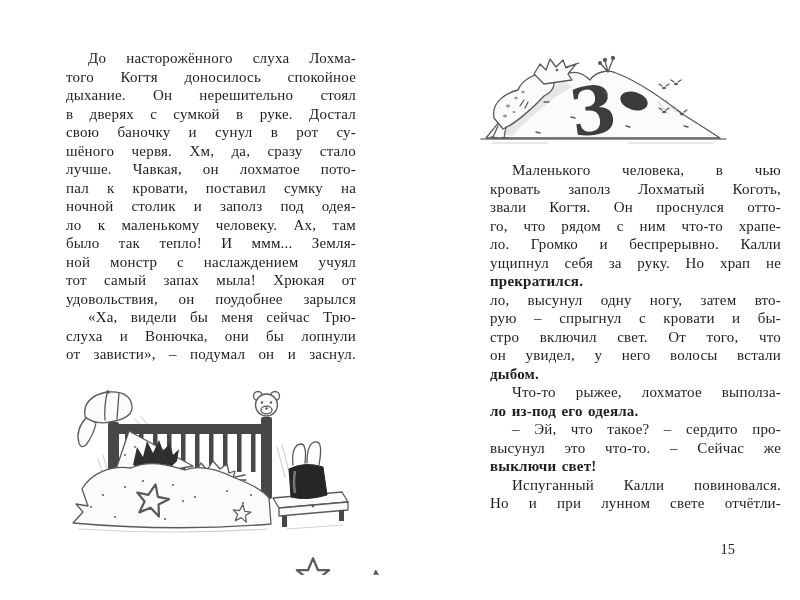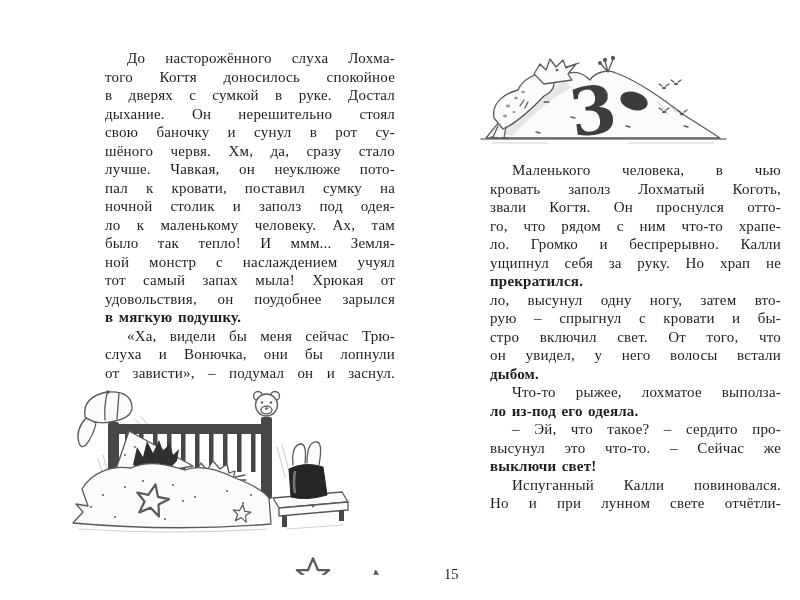--- a/index.html
+++ b/index.html
@@ -2,28 +2,28 @@
 <html><head>
 <meta charset="utf-8">
 <style>
   html,body { margin:0; padding:0; background:#ffffff; }
   .book {
     position:relative; width:800px; height:600px; background:#ffffff;
     font-family:"Liberation Serif","DejaVu Serif",serif;
     color:#1e1e1e; overflow:hidden;
   }
   .text-col { position:absolute; font-size:15px; line-height:18.5px; word-spacing:1.5px; letter-spacing:0.2px; }
-  .left-col  { left:66px;  top:49px;  width:290px;margin-left:39px; }
+  .left-col  { left:66px;  top:49px;  width:290px; }
   .right-col { left:444px; top:161px; width:291px;margin-left:46px; }
   .line { text-align:justify; text-align-last:justify; white-space:normal; }
   .line.last  { text-align-last:left;font-weight:bold; }
   .line.first { text-indent:22px; }
   .page-number {
-    position:absolute; left:444px; top:566px; width:291px;
-    text-align:left; font-size:14.5px; color:#1e1e1e;
+    position:absolute; left:444px; top:541px; width:291px;
+    text-align:right; font-size:14.5px; color:#1e1e1e;
   }
   .illu { position:absolute; }
   .illu-mound { left:478px; top:40px; }
   .illu-bed   { left:55px;  top:385px; }
   svg .sketch { stroke:#5a5a5a; stroke-width:1.3; fill:none; stroke-linecap:round; stroke-linejoin:round; }
   svg .paperfill { fill:#fbfbf9; }
   svg .darkwood { fill:#474747; }
   svg .shade { stroke:#9a9a9a; stroke-width:1.1; opacity:0.45; fill:none; stroke-linecap:round; }
   svg .dot { fill:#5a5a5a; }
   .chapter-num {
@@ -32,33 +32,32 @@
   }
 </style>
 </head>
 <body>
 
 <div class="book">
 
   <div class="text-col left-col">
       <div class="line first">До насторожённого слуха Лохма-</div>
       <div class="line">того Когтя доносилось спокойное</div>
+      <div class="line">дыхание. Он нерешительно стоял</div>
       <div class="line">в дверях с сумкой в руке. Достал</div>
-      <div class="line">дыхание. Он нерешительно стоял</div>
       <div class="line">свою баночку и сунул в рот су-</div>
       <div class="line">шёного червя. Хм, да, сразу стало</div>
-      <div class="line">лучше. Чавкая, он неуклюже пото-</div>
+      <div class="line">лучше. Чавкая, он лохматое пото-</div>
       <div class="line">пал к кровати, поставил сумку на</div>
       <div class="line">ночной столик и заполз под одея-</div>
       <div class="line">ло к маленькому человеку. Ах, там</div>
       <div class="line">было так тепло! И ммм... Земля-</div>
       <div class="line">ной монстр с наслаждением учуял</div>
       <div class="line">тот самый запах мыла! Хрюкая от</div>
       <div class="line">удовольствия, он поудобнее зарылся</div>
-      <div class="line last">в мягкую подушку.</div>
       <div class="line first">«Ха, видели бы меня сейчас Трю-</div>
       <div class="line">слуха и Вонючка, они бы лопнули</div>
       <div class="line">от зависти», – подумал он и заснул.</div>
     </div>
 
   <div class="text-col right-col">
       <div class="line first">Маленького человека, в чью</div>
       <div class="line">кровать заполз Лохматый Коготь,</div>
       <div class="line">звали Когтя. Он проснулся отто-</div>
       <div class="line">го, что рядом с ним что-то храпе-</div>

